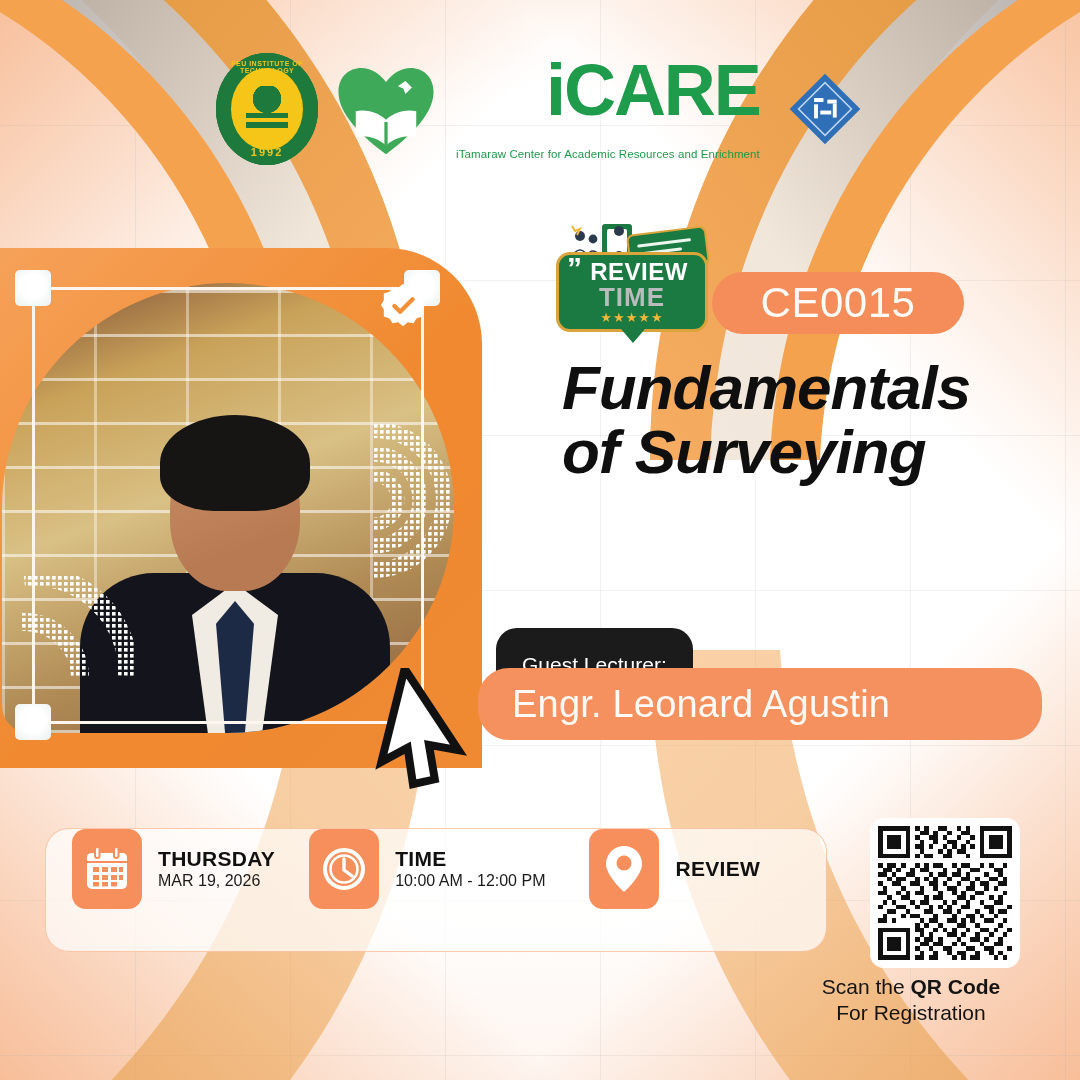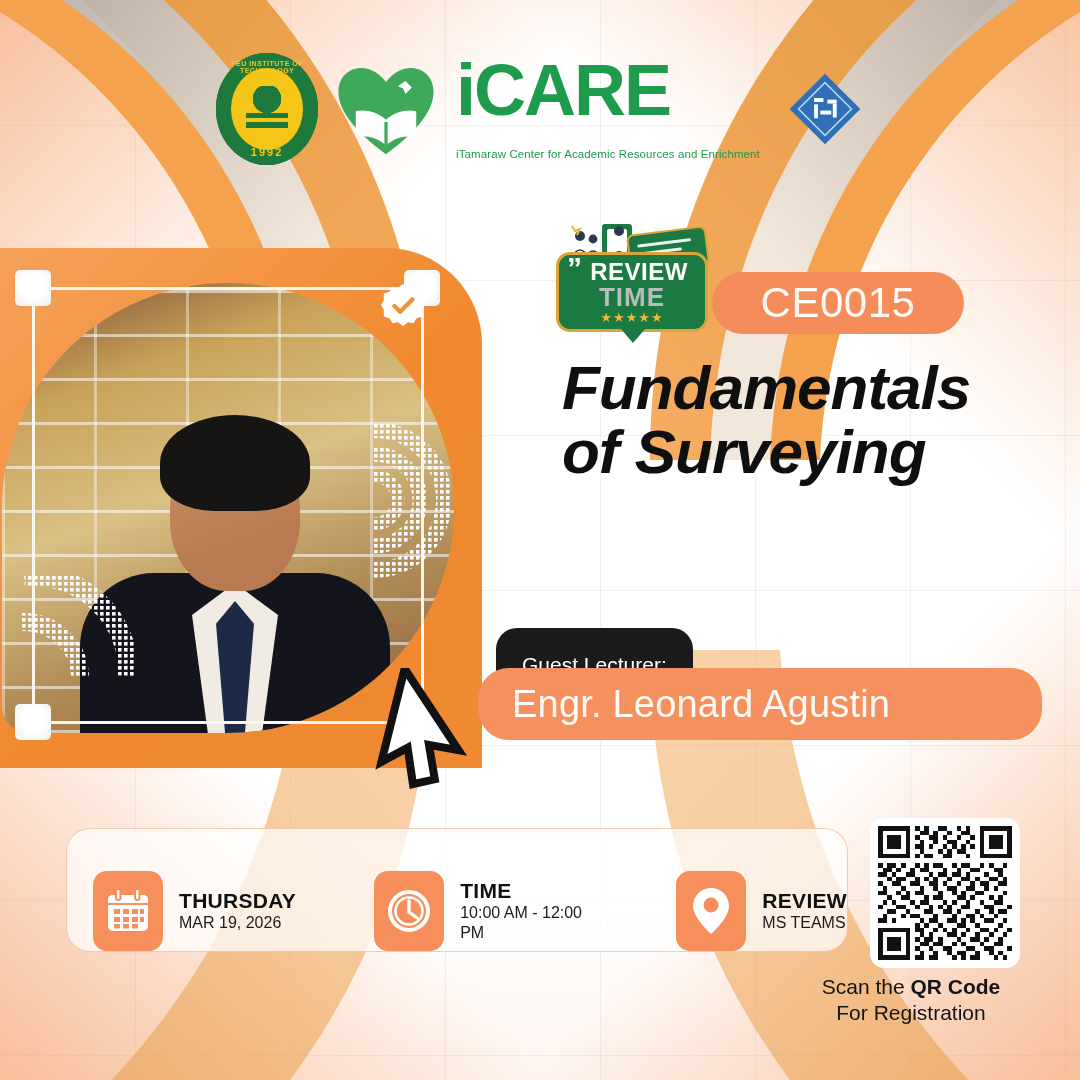--- a/index.html
+++ b/index.html
@@ -63,21 +63,21 @@
   }
   .feu-seal .year{
     position:absolute;bottom:7px;left:0;right:0;text-align:center;
     font-size:11px;font-weight:bold;color:#f5c518;letter-spacing:2px;
   }
   .feu-seal .arc{
     position:absolute;top:7px;left:0;right:0;text-align:center;
     font-size:7px;font-weight:bold;color:#f5c518;letter-spacing:.5px;
   }
   .icare-heart{width:108px;height:108px;position:relative;}
-  .icare-word{display:flex;flex-direction:column;align-items:flex-start;margin-left:2px;gap:24px;}
+  .icare-word{display:flex;flex-direction:column;align-items:flex-end;margin-left:2px;gap:24px;}
   .icare-word .big{
     font-size:72px;font-weight:bold;color:#1e9b4b;line-height:.92;letter-spacing:-2px;
   }
   .icare-word .tag{
     font-size:11.5px;color:#1e9b4b;letter-spacing:.1px;margin-top:1px;
   }
   .blue-diamond{width:78px;height:78px;margin-left:12px;position:relative;}
 
   
   .photo-panel{
@@ -175,23 +175,23 @@
   }
   .guest-tag span{color:#fff;font-size:21px;}
   .guest-pill{
     position:absolute;left:478px;top:668px;width:530px;height:72px;border-radius:31px;
     background:#f5915f;display:flex;align-items:center;padding-left:34px;
   }
   .guest-pill span{color:#fffaf6;font-size:38px;letter-spacing:.2px;}
 
   
   .infobar{
-    position:absolute;left:66px;top:828px;width:780px;height:122px;border-radius:24px;
+    position:absolute;left:45px;top:828px;width:780px;height:122px;border-radius:24px;
     background:rgba(255,255,255,.72);border:1px solid rgba(245,160,110,.55);
-    display:flex;align-items:flex-end;gap:44px;
+    display:flex;align-items:flex-start;
   }
   .info-item{display:flex;align-items:center;padding-left:26px;}
   .info-item.i2{padding-left:34px;}
   .info-item.i3{padding-left:44px;}
   .ic{
     width:70px;height:80px;border-radius:14px;background:#f78f5c;
     display:flex;align-items:center;justify-content:center;flex:none;
   }
   .info-txt{margin-left:16px;}
   .info-top{font-size:21px;font-weight:bold;color:#111;letter-spacing:.3px;line-height:1.15;}
@@ -411,21 +411,20 @@
 
     <div class="info-item i3">
       <div class="ic">
         <svg width="40" height="50" viewBox="0 0 40 50">
           <path d="M20 2 C10 2 2 10 2 20 C2 32 20 48 20 48 C20 48 38 32 38 20 C38 10 30 2 20 2 Z" fill="#ffffff"></path>
           <circle cx="20" cy="19" r="7.5" fill="#f78f5c"></circle>
         </svg>
       </div>
       <div class="info-txt">
         <div class="info-top">REVIEW</div>
-        <div class="info-bot">MS TEAMS</div>
       </div>
     </div>
   </div>
 
   <div class="qr-card">
     <svg viewBox="0 0 29 29" width="134" height="134" shape-rendering="crispEdges">
       <rect width="29" height="29" fill="#ffffff"></rect>
       <g fill="#111111">
         <rect x="0" y="0" width="7" height="1"></rect>
           <rect x="0" y="6" width="7" height="1"></rect>

